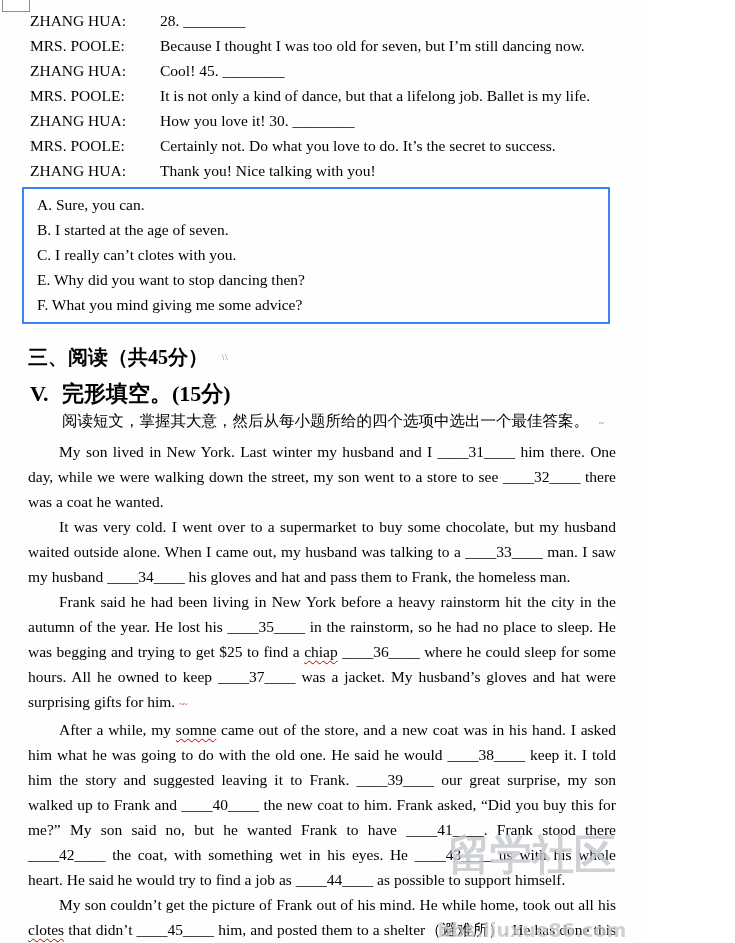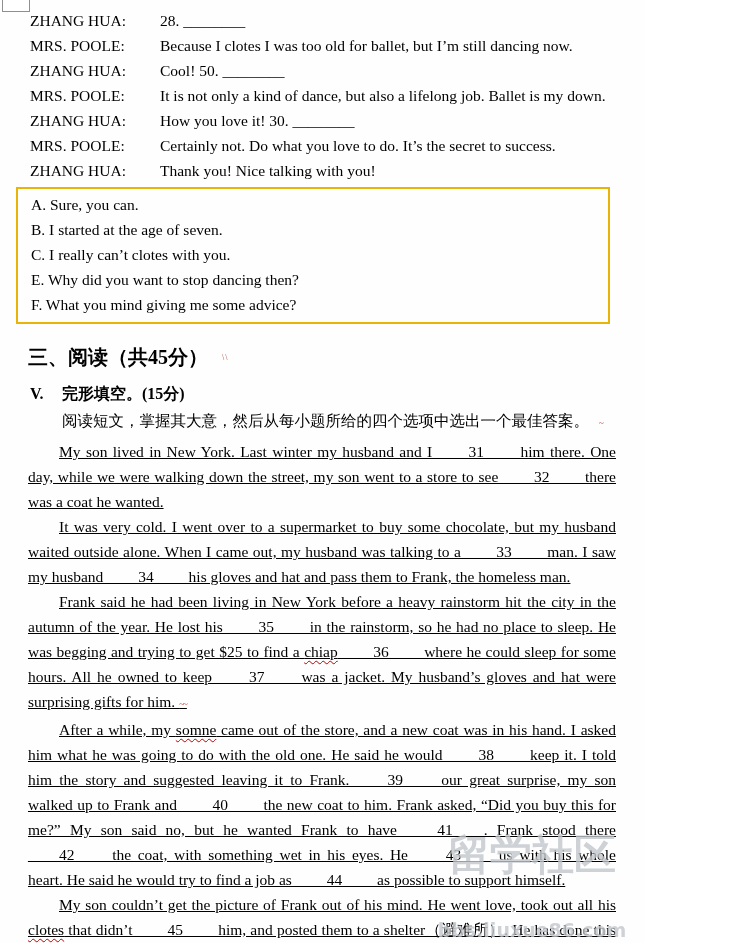--- a/index.html
+++ b/index.html
@@ -20,55 +20,54 @@
     width: 26px; height: 16px;
     border: 1px solid #8f8f8f;
     background: #fff;
   }
   .dialogue { padding: 8px 20px 0 30px; }
   .drow { display: flex; line-height: 25px; }
   .speaker { width: 130px; flex: none; }
   .dline { flex: 1; }
 
   .options-box {
-    margin: 4px 35px 0 16px;
-    border: 2px solid #eab308;
+    margin: 4px 35px 0 22px;
+    border: 2px solid #3b82f6;
     padding: 3px 10px 5px 13px;
   }
   .opt { line-height: 25px; }
 
   .sec-heading {
     margin: 20px 0 0 28px;
     font-size: 20px;
     font-weight: bold;
     line-height: 26px;
   }
   .hmark { color: #b05050; font-size: 8px; vertical-align: 4px; letter-spacing: 1px; margin-left: 14px; font-weight: normal; }
 
   .sub-heading {
     margin: 11px 0 0 30px;
     font-weight: bold;
-    font-size: 16px;
+    font-size: 22px;
     line-height: 24px;
   }
   .subnum { display: inline-block; width: 32px; }
 
   .instr {
     margin: 2px 23px 0 62px;
     line-height: 25px;
   }
   .imark { color: #c0392b; font-size: 9px; margin-left: 10px; }
 
   .passage { margin-top: 3px; }
   .para {
     margin: 0 29px 0 28px;
     text-indent: 2em;
     text-align: justify;
     line-height: 25px;
-    text-decoration: underline;
   }
   .sq {
     text-decoration: underline;
     text-decoration-style: wavy;
     text-decoration-color: #c00000;
     text-decoration-thickness: 1px;
     text-underline-offset: 3px;
   }
   .rmark { color: #c0392b; font-size: 9px; letter-spacing: -1px; }
 
@@ -92,29 +91,29 @@
 
   <div class="corner-frag"></div>
 
   <div class="dialogue">
     <div class="drow">
         <span class="speaker">ZHANG HUA:</span>
         <span class="dline">28. ________</span>
       </div>
     <div class="drow">
         <span class="speaker">MRS. POOLE:</span>
-        <span class="dline">Because I clotes I was too old for ballet, but I’m still dancing now.</span>
+        <span class="dline">Because I thought I was too old for seven, but I’m still dancing now.</span>
       </div>
     <div class="drow">
         <span class="speaker">ZHANG HUA:</span>
-        <span class="dline">Cool! 50. ________</span>
+        <span class="dline">Cool! 45. ________</span>
       </div>
     <div class="drow">
         <span class="speaker">MRS. POOLE:</span>
-        <span class="dline">It is not only a kind of dance, but also a lifelong job. Ballet is my down.</span>
+        <span class="dline">It is not only a kind of dance, but that a lifelong job. Ballet is my life.</span>
       </div>
     <div class="drow">
         <span class="speaker">ZHANG HUA:</span>
         <span class="dline">How you love it! 30. ________</span>
       </div>
     <div class="drow">
         <span class="speaker">MRS. POOLE:</span>
         <span class="dline">Certainly not. Do what you love to do. It’s the secret to success.</span>
       </div>
     <div class="drow">
@@ -135,21 +134,21 @@
 
   <div class="sub-heading"><span class="subnum">V.</span><span>完形填空。(15分)</span></div>
 
   <div class="instr"><span>阅读短文，掌握其大意，然后从每小题所给的四个选项中选出一个最佳答案。</span><span class="imark">~</span></div>
 
   <div class="passage">
     <p class="para"><span>My son lived in New York. Last winter my husband and I ____31____ him there. One day, while we were walking down the street, my son went to a store to see ____32____ there was a coat he wanted.</span></p>
     <p class="para"><span>It was very cold. I went over to a supermarket to buy some chocolate, but my husband waited outside alone. When I came out, my husband was talking to a ____33____ man. I saw my husband ____34____ his gloves and hat and pass them to Frank, the homeless man.</span></p>
     <p class="para"><span>Frank said he had been living in New York before a heavy rainstorm hit the city in the autumn of the year. He lost his ____35____ in the rainstorm, so he had no place to sleep. He was begging and trying to get $25 to find a </span><span class="sq">chiap</span><span> ____36____ where he could sleep for some hours. All he owned to keep ____37____ was a jacket. My husband’s gloves and hat were surprising gifts for him. </span><span class="rmark">~~</span></p>
     <p class="para"><span>After a while, my </span><span class="sq">somne</span><span> came out of the store, and a new coat was in his hand. I asked him what he was going to do with the old one. He said he would ____38____ keep it. I told him the story and suggested leaving it to Frank. ____39____ our great surprise, my son walked up to Frank and ____40____ the new coat to him. Frank asked, “Did you buy this for me?” My son said no, but he wanted Frank to have ____41____. Frank stood there ____42____ the coat, with something wet in his eyes. He ____43____ us with his whole heart. He said he would try to find a job as ____44____ as possible to support himself.</span></p>
-    <p class="para"><span>My son couldn’t get the picture of Frank out of his mind. He went love, took out all his </span><span class="sq">clotes</span><span> that didn’t ____45____ him, and posted them to a shelter（避难所）. He has done this a few times since then.</span></p>
+    <p class="para"><span>My son couldn’t get the picture of Frank out of his mind. He while home, took out all his </span><span class="sq">clotes</span><span> that didn’t ____45____ him, and posted them to a shelter（避难所）. He has done this a few times since then.</span></p>
   </div>
 
   <div class="watermark">
     <div class="wm-logo">留学社区</div>
     <div class="wm-url">bbs.liuxue86.com</div>
   </div>
 
 </div>
 
 </body></html>

